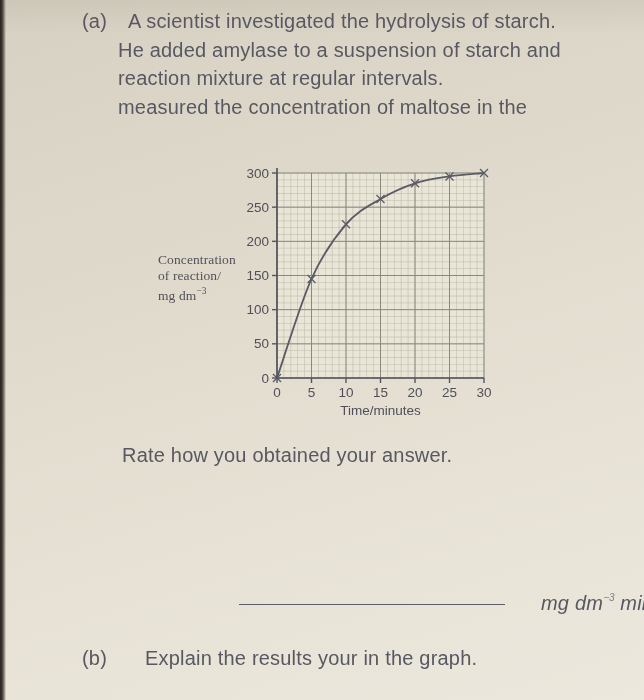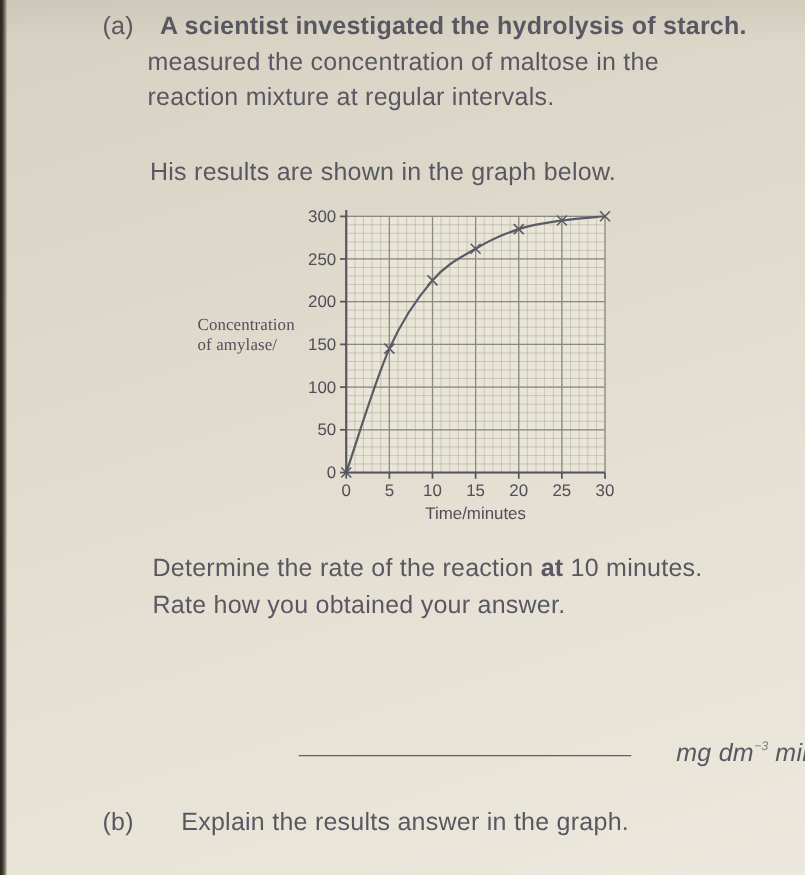--- a/index.html
+++ b/index.html
@@ -16,21 +16,21 @@
       linear-gradient(163deg, #d7d1c3 0%, #ded8ca 30%, #e6e1d4 65%, #ece8dd 100%);
     color:#585862;
   }
   .edge-strip{
     position:absolute;left:0;top:0;width:6px;height:700px;
     background:linear-gradient(90deg,#26231f 0%,#3d3933 35%,#8e8576 70%,rgba(160,150,132,0) 100%);
   }
   .txt{position:absolute;font-size:20px;line-height:28.6px;letter-spacing:0.2px;}
   .qa-label{left:82px;top:7px;}
   .qa-para{left:118px;top:7px;width:505px;}
-  .qa-para .l1{padding-left:10px;font-weight:bold;}
+  .qa-para .l1{padding-left:10px;}
   .results-line{left:120px;top:124px;}
   .determine{left:122px;top:441px;width:500px;}
   .rate-label{left:78px;top:585px;}
   .answer-blank{
     position:absolute;left:239px;top:585px;width:266px;height:19px;
     border-bottom:1.6px solid #5e5e68;
   }
   .unit{left:541px;top:585px;white-space:nowrap;font-style:italic;}
   .unit sup{font-size:10px;opacity:.72;position:relative;top:-1px;letter-spacing:0;}
   .qb-label{left:82px;top:644px;}
@@ -48,25 +48,25 @@
 </style>
 </head>
 <body>
 
 <div class="page">
   <div class="edge-strip"></div>
 
   <div class="txt qa-label">(a)</div>
   <div class="txt qa-para">
     <div class="l1">A scientist investigated the hydrolysis of starch.</div>
+    <div>He added amylase to a suspension of starch and</div>
+    <div>reaction mixture at regular intervals.</div>
     <div>measured the concentration of maltose in the</div>
-    <div>reaction mixture at regular intervals.</div>
-  </div>
-
-  <div class="txt results-line">His results are shown in the graph below.</div>
+  </div>
+
 
   <div class="graph">
     <svg width="350" height="270">
         <rect x="127" y="15" width="207" height="205" fill="#e9e5d7"></rect>
         <line x1="127" y1="15" x2="127" y2="220" stroke="#aeac9d" stroke-width="0.55" opacity="0.8"></line>
         <line x1="133.9" y1="15" x2="133.9" y2="220" stroke="#aeac9d" stroke-width="0.55" opacity="0.8"></line>
         <line x1="140.8" y1="15" x2="140.8" y2="220" stroke="#aeac9d" stroke-width="0.55" opacity="0.8"></line>
         <line x1="147.7" y1="15" x2="147.7" y2="220" stroke="#aeac9d" stroke-width="0.55" opacity="0.8"></line>
         <line x1="154.6" y1="15" x2="154.6" y2="220" stroke="#aeac9d" stroke-width="0.55" opacity="0.8"></line>
         <line x1="161.5" y1="15" x2="161.5" y2="220" stroke="#aeac9d" stroke-width="0.55" opacity="0.8"></line>
@@ -182,29 +182,29 @@
         <line x1="265" y1="220" x2="265" y2="225" stroke="#55555f" stroke-width="1.4"></line>
         <text x="265" y="239" text-anchor="middle" font-size="13.5" fill="#4f4f59">20</text>
         <line x1="299.5" y1="220" x2="299.5" y2="225" stroke="#55555f" stroke-width="1.4"></line>
         <text x="299.5" y="239" text-anchor="middle" font-size="13.5" fill="#4f4f59">25</text>
         <line x1="334" y1="220" x2="334" y2="225" stroke="#55555f" stroke-width="1.4"></line>
         <text x="334" y="239" text-anchor="middle" font-size="13.5" fill="#4f4f59">30</text>
         <text x="230.5" y="257" text-anchor="middle" font-size="13.5" fill="#4f4f59">Time/minutes</text>
       </svg>
     <div class="ylabel">
       <div>Concentration</div>
-      <div>of amylase/</div>
+      <div>of reaction/</div>
+      <div><span>mg dm</span><sup>−3</sup></div>
     </div>
   </div>
 
   <div class="txt determine">
-    <div><span>Determine the rate of the reaction </span><b>at</b><span> 10 minutes.</span></div>
     <div>Rate how you obtained your answer.</div>
   </div>
 
   <div class="answer-blank"></div>
   <div class="txt unit">
     <span>mg dm</span><sup>−3</sup><span> min</span><sup>−1</sup>
   </div>
 
   <div class="txt qb-label">(b)</div>
-  <div class="txt qb-text">Explain the results answer in the graph.</div>
+  <div class="txt qb-text">Explain the results your in the graph.</div>
 </div>
 
 </body></html>

